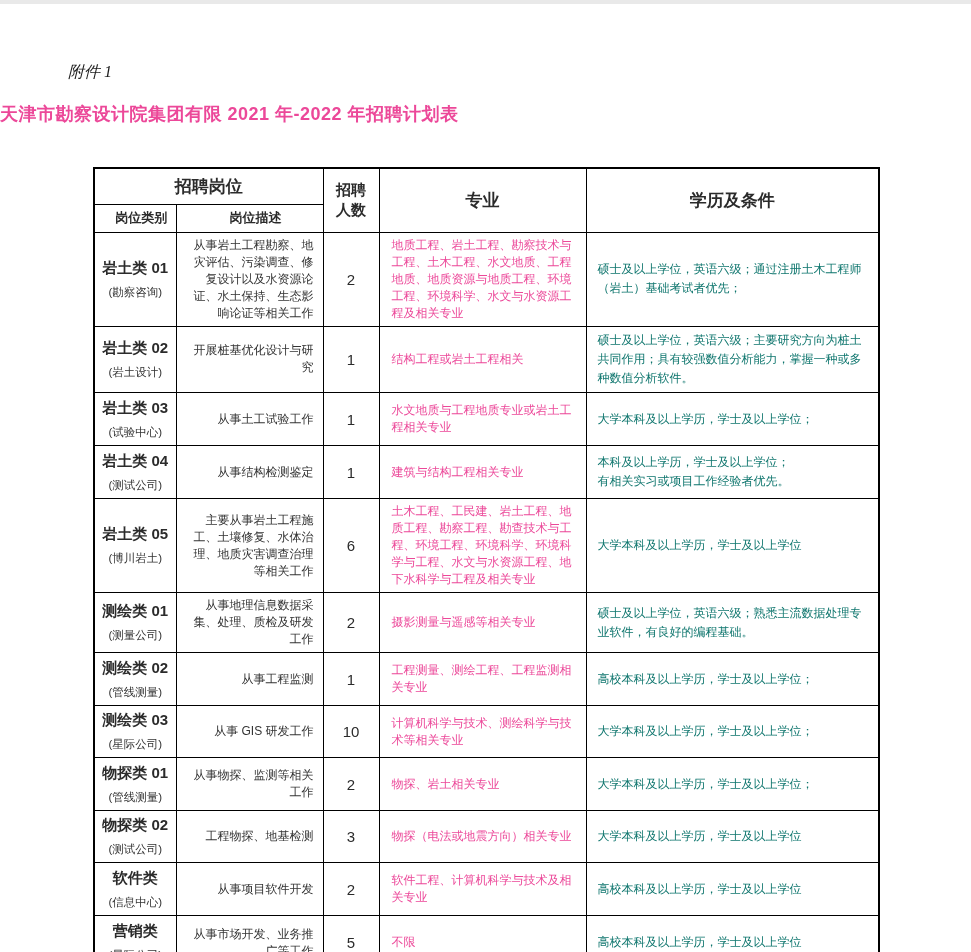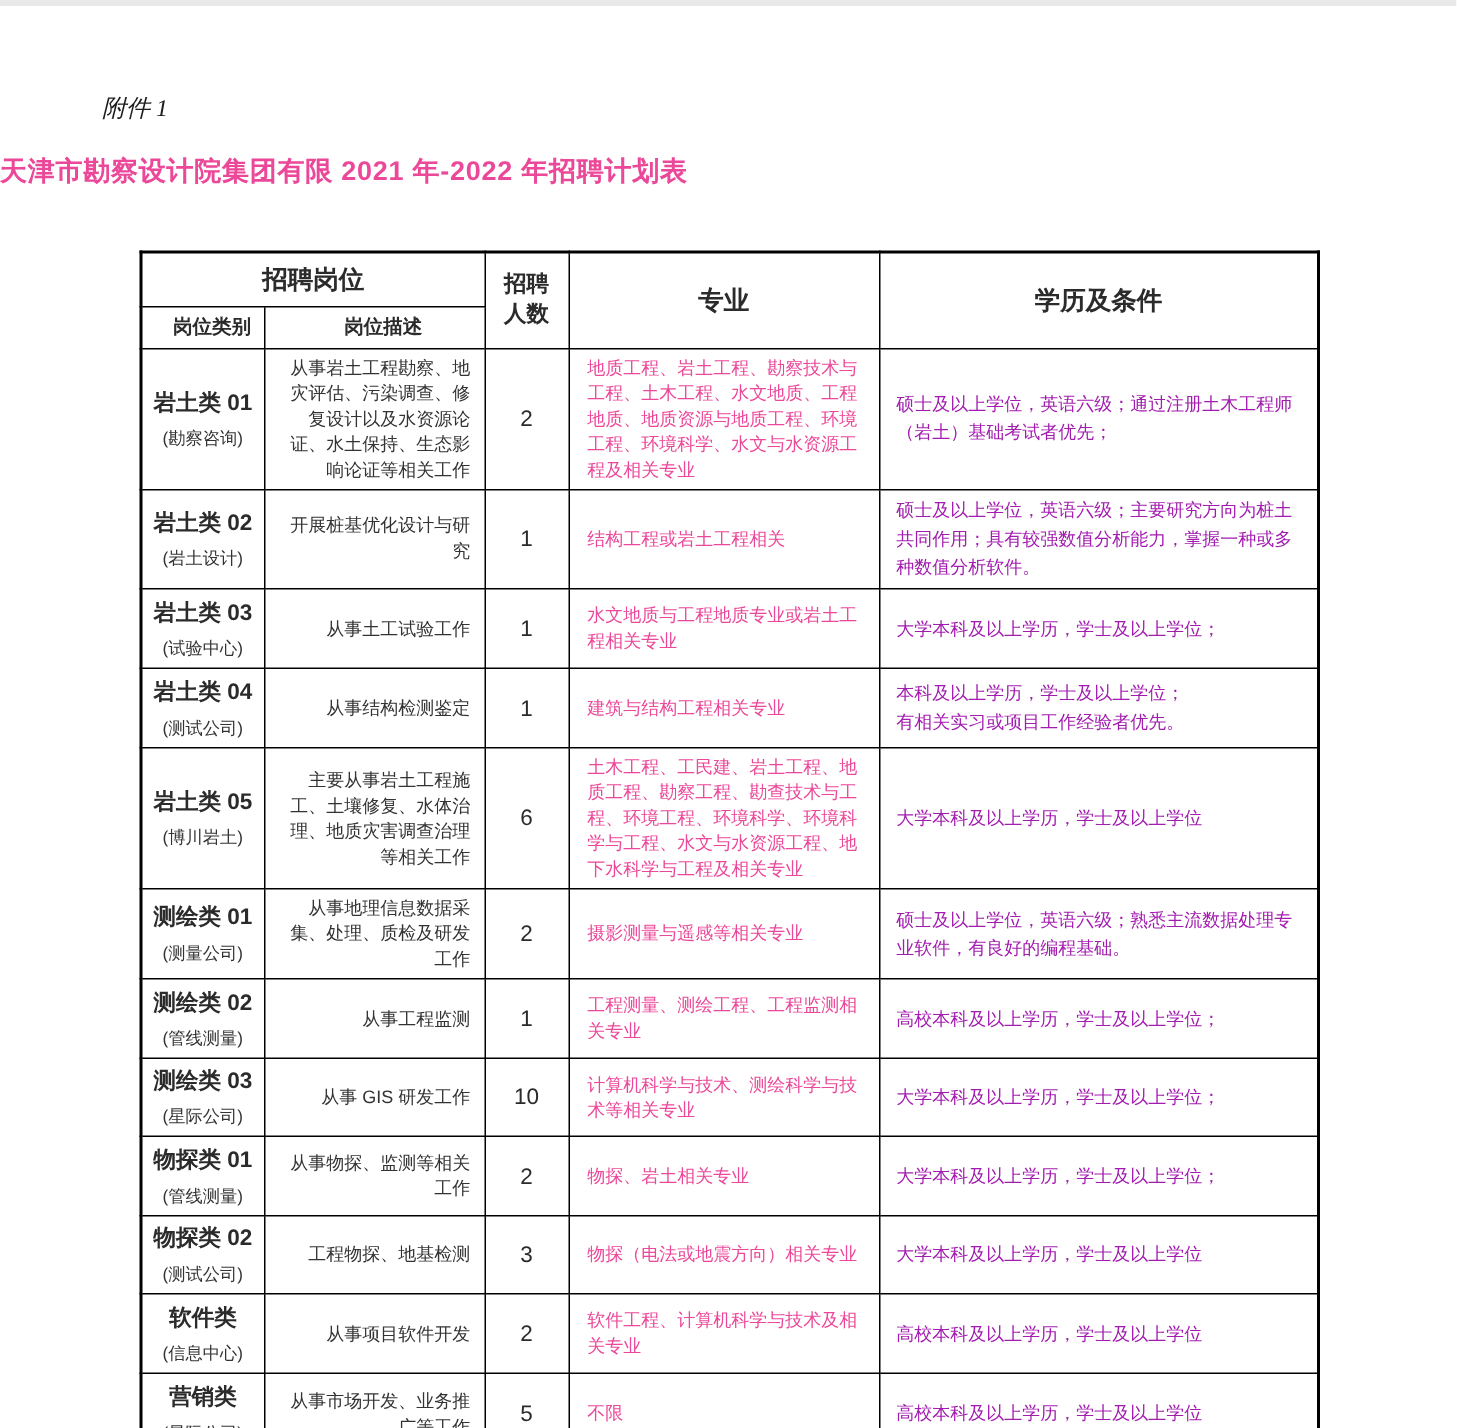--- a/index.html
+++ b/index.html
@@ -44,21 +44,21 @@
   th.h1 { font-size: 17px; font-weight: bold; color: #2b2b2b; text-align: center; }
   th.hc { font-size: 15px; line-height: 1.35; padding: 0 6px; }
   th.h2 { font-size: 13px; font-weight: 600; color: #2b2b2b; text-align: center; padding-left: 12px; }
   
   td.cat  { text-align: center; padding: 4px 2px; }
   .cat-name { font-size: 15px; font-weight: 600; color: #2b2b2b; }
   .cat-sub  { font-size: 11.5px; font-weight: 400; color: #333; margin-top: 7px; }
   td.desc  { font-size: 12px; line-height: 1.42; padding: 4px 9px;  text-align: right; color: #333; }
   td.count { font-size: 15px; text-align: center; color: #2b2b2b; }
   td.major { font-size: 12px; line-height: 1.42; padding: 4px 12px; text-align: left; color: #ec4899; }
-  td.edu   { font-size: 12px; line-height: 1.6;  padding: 4px 11px; text-align: left; color: #a21caf; white-space: pre-line; }
+  td.edu   { font-size: 12px; line-height: 1.6;  padding: 4px 11px; text-align: left; color: #0f766e; white-space: pre-line; }
   
   tbody tr:nth-child(1)  { height: 82px; }
   tbody tr:nth-child(2)  { height: 59px; }
   tbody tr:nth-child(3)  { height: 53px; }
   tbody tr:nth-child(4)  { height: 53px; }
   tbody tr:nth-child(5)  { height: 83px; }
   tbody tr:nth-child(6)  { height: 52px; padding-left: 36px; }
   tbody tr:nth-child(7)  { height: 53px; }
   tbody tr:nth-child(8)  { height: 52px; }
   tbody tr:nth-child(9)  { height: 53px; }

